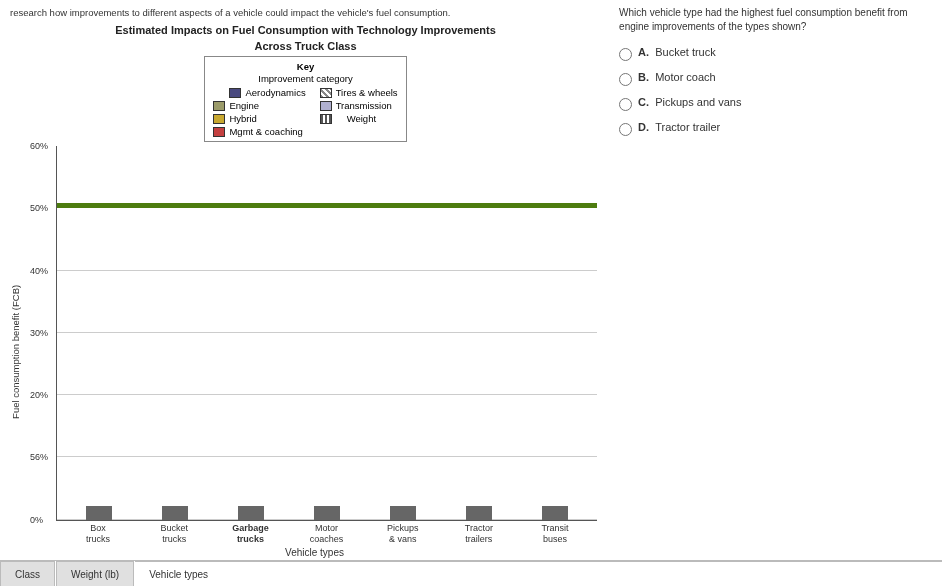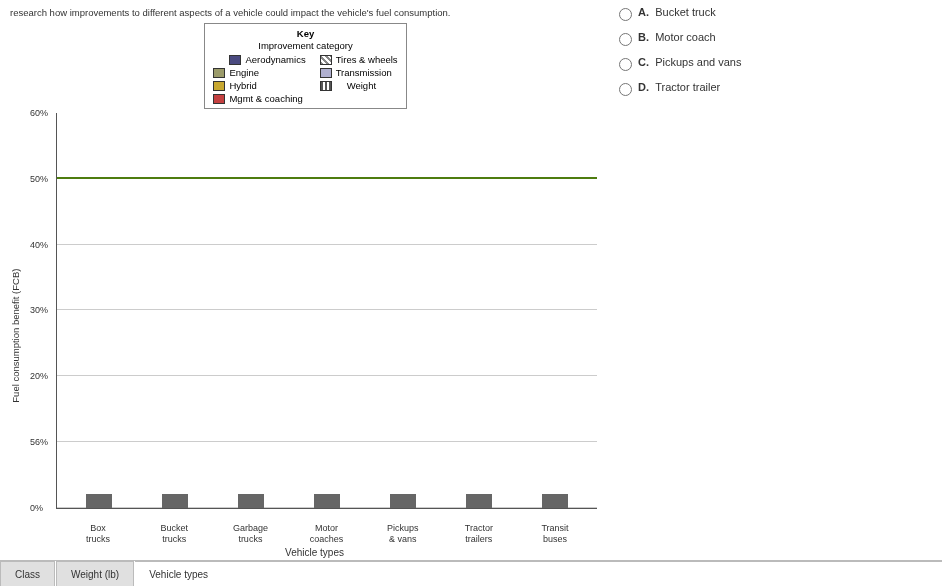--- a/index.html
+++ b/index.html
@@ -19,20 +19,24 @@
 
 <div style="display:flex; flex-direction:column; height:586px; width:942px; background:#fff;">
 
   <div style="display:flex; flex-direction:row; flex:1; padding:6px 10px 2px 10px; gap:10px; overflow:hidden;">
 
     <div style="flex:1.7; display:flex; flex-direction:column;">
       <div style="font-size:9.5px; color:#333; line-height:1.4; margin-bottom:4px;">
         research how improvements to different aspects of a vehicle could impact the vehicle's fuel consumption.
       </div>
 
+      <div style="text-align:center; font-size:11px; font-weight:bold; color:#222; line-height:1.4; margin-bottom:2px;">
+        <span>Estimated Impacts on Fuel Consumption with Technology Improvements</span><br>
+        <span>Across Truck Class</span>
+      </div>
 
       <div style="display:flex; justify-content:center; margin-bottom:4px;">
         <div style="border:1px solid #888; padding:4px 8px; background:#fff; font-size:9.5px; display:inline-block;">
           <div style="text-align:center; font-weight:bold; margin-bottom:1px;">Key</div>
           <div style="text-align:center; margin-bottom:3px; font-size:9.5px;">Improvement category</div>
           <div style="display:flex; flex-direction:row; gap:14px;">
             <div style="display:flex; flex-direction:column; gap:2px;">
               <div style="display:flex;align-items:center;gap:4px;margin-left:16px;">
                 <div style="width:12px;height:10px;background:#4a4a80;border:0.5px solid #333;"></div>
                 <span>Aerodynamics</span>
@@ -86,21 +90,21 @@
             </div>
             <div style="position:absolute;bottom:33.33%;left:0;right:0;border-top:1px solid #ccc;text-decoration:underline;">
               <span style="position:absolute;left:-27px;top:-5px;font-size:9px;color:#333;">20%</span>
             </div>
             <div style="position:absolute;bottom:50%;left:0;right:0;border-top:1px solid #ccc;">
               <span style="position:absolute;left:-27px;top:-5px;font-size:9px;color:#333;">30%</span>
             </div>
             <div style="position:absolute;bottom:66.67%;left:0;right:0;border-top:1px solid #ccc;">
               <span style="position:absolute;left:-27px;top:-5px;font-size:9px;color:#333;">40%</span>
             </div>
-            <div style="position:absolute;bottom:83.33%;left:0;right:0;border-top:2px solid #4d7c0f;">
+            <div style="position:absolute;bottom:83.33%;left:0;right:0;border-top:5px solid #4d7c0f;">
               <span style="position:absolute;left:-27px;top:-5px;font-size:9px;color:#333;">50%</span>
             </div>
             <div style="position:absolute;bottom:100%;left:0;right:0;">
               <span style="position:absolute;left:-27px;top:-5px;font-size:9px;color:#333;">60%</span>
             </div>
 
             <div id="bars-container" style="position:absolute;bottom:0;left:0;right:0;top:0;display:flex;flex-direction:row;align-items:flex-end;padding:0 6px;gap:4px;">
 
             <div style="flex: 1 1 0%; display: flex; flex-direction: column-reverse; align-items: center;">
                   <div style="display: flex; flex-direction: column-reverse; width: 26px;">
@@ -175,37 +179,40 @@
                     <div style="width: 100%; height: 33.3333%; background: rgb(212, 176, 58); border: 0.5px solid rgb(102, 102, 102);"></div>
                     <div style="width: 100%; height: 13.3333%; background: rgb(176, 184, 208); border: 0.5px solid rgb(102, 102, 102);"></div>
                     <div style="width: 100%; height: 10%; background: repeating-linear-gradient(45deg, rgb(136, 136, 136) 0px, rgb(136, 136, 136) 2px, rgb(224, 224, 224) 2px, rgb(224, 224, 224) 5px); border: 0.5px solid rgb(102, 102, 102);"></div>
                     <div style="width: 100%; height: 6.66667%; background: repeating-linear-gradient(135deg, rgba(255, 255, 255, 0.3) 0px, rgba(255, 255, 255, 0.3) 2px, transparent 2px, transparent 5px) rgb(154, 176, 200); border: 0.5px solid rgb(102, 102, 102);"></div>
                     <div style="width: 100%; height: 3.33333%; background: rgb(200, 200, 120); border: 0.5px solid rgb(102, 102, 102);"></div>
                   </div>
                 </div>
               </div>
           </div>
 
-          <div id="x-labels" style="display:flex;flex-direction:row;margin-left:28px;margin-right:4px;padding:0 6px;gap:4px;margin-top:14px;">
+          <div id="x-labels" style="display:flex;flex-direction:row;margin-left:28px;margin-right:4px;padding:0 6px;gap:4px;margin-top:2px;">
 
           <div style="flex: 1 1 0%; text-align: center; font-size: 9px; color: rgb(51, 51, 51); line-height: 1.3;">Box<br>trucks</div>
               <div style="flex: 1 1 0%; text-align: center; font-size: 9px; color: rgb(51, 51, 51); line-height: 1.3;">Bucket<br>trucks</div>
-              <div style="flex: 1 1 0%; text-align: center; font-size: 9px; color: rgb(51, 51, 51); line-height: 1.3;">Garbage<br>trucks</div>
+              <div style="flex: 1 1 0%; text-align: center; font-size: 9px; color: rgb(51, 51, 51); line-height: 1.3; font-weight: bold;">Garbage<br>trucks</div>
               <div style="flex: 1 1 0%; text-align: center; font-size: 9px; color: rgb(51, 51, 51); line-height: 1.3;">Motor<br>coaches</div>
               <div style="flex: 1 1 0%; text-align: center; font-size: 9px; color: rgb(51, 51, 51); line-height: 1.3;">Pickups<br>&amp; vans</div>
               <div style="flex: 1 1 0%; text-align: center; font-size: 9px; color: rgb(51, 51, 51); line-height: 1.3;">Tractor<br>trailers</div>
               <div style="flex: 1 1 0%; text-align: center; font-size: 9px; color: rgb(51, 51, 51); line-height: 1.3;">Transit<br>buses</div>
             </div>
 
           <div style="text-align:center;font-size:10px;color:#333;margin-top:1px;">Vehicle types</div>
         </div>
       </div>
     </div>
 
     <div style="flex:0.9; display:flex; flex-direction:column; padding-left:8px;">
+      <div style="font-size:10px;color:#333;line-height:1.4;margin-bottom:12px;">
+        Which vehicle type had the highest fuel consumption benefit from engine improvements of the types shown?
+      </div>
 
       <div>
         <div style="display:flex;align-items:flex-start;gap:6px;margin-bottom:10px;cursor:pointer;">
           <input type="radio" name="answer" style="margin-top: 2px;">
           <label style="font-size:11px;color:#333;">
             <span style="font-weight:bold;">A.</span>&nbsp;&nbsp;Bucket truck
           </label>
         </div>
         <div style="display:flex;align-items:flex-start;gap:6px;margin-bottom:10px;cursor:pointer;">
           <input type="radio" name="answer" style="margin-top: 2px;">

